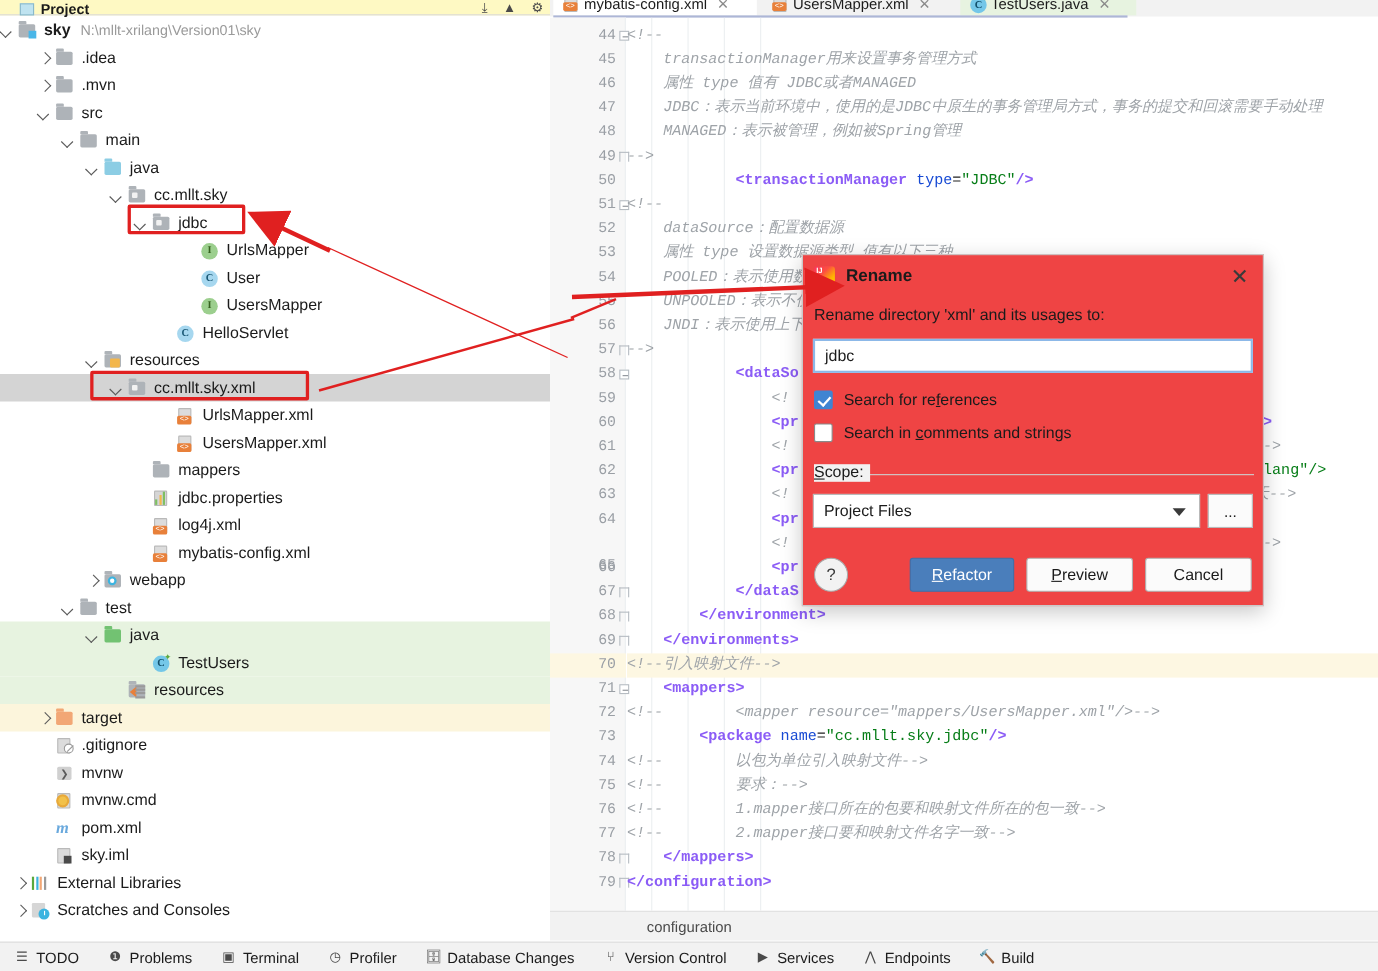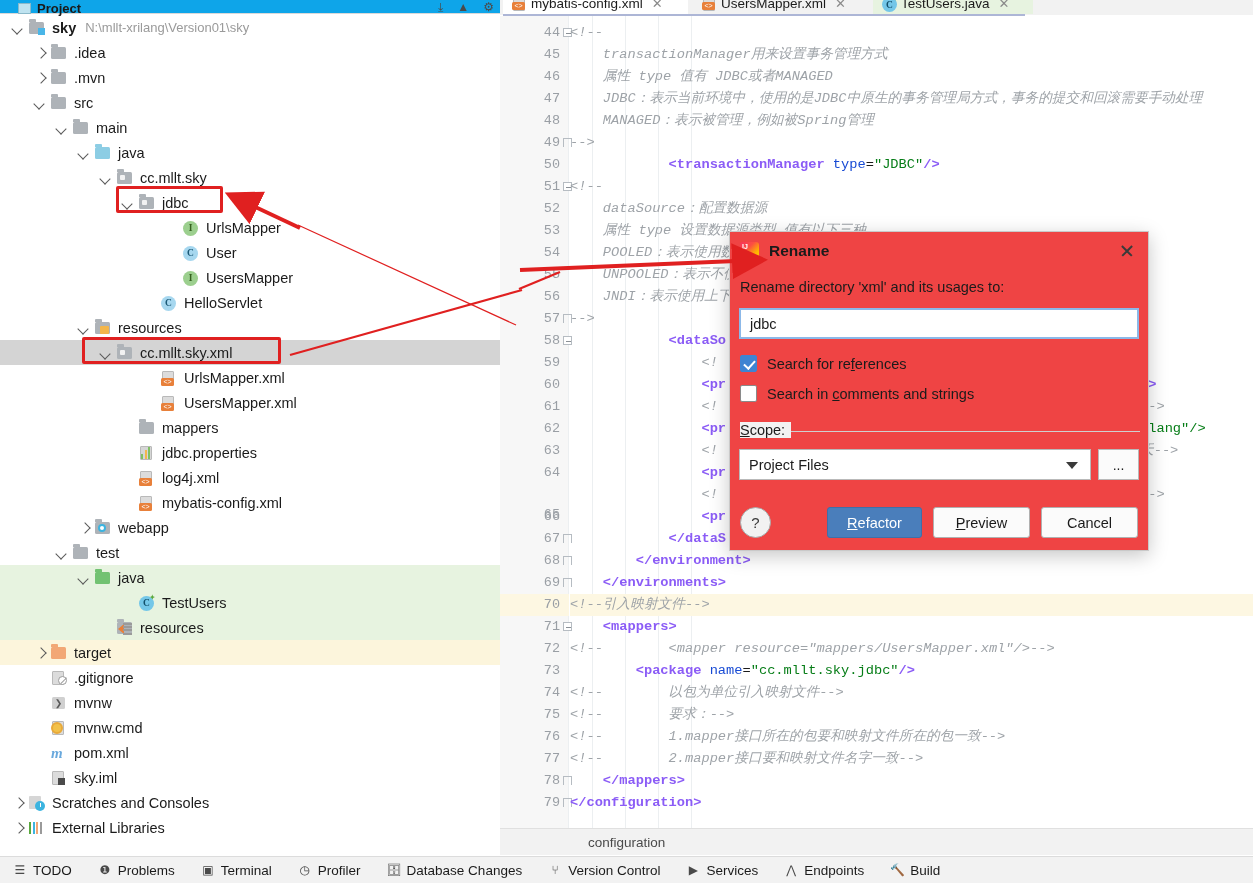--- a/index.html
+++ b/index.html
@@ -12,21 +12,21 @@
   }
   #app { position: relative; width: 1253px; height: 883px; background: #fff; }
 
   
   #project-panel {
     position: absolute; left: 0; top: 0; width: 500px; height: 855px;
     background: #ffffff; overflow: hidden;
   }
   #project-header {
     position: absolute; left: 0; top: 0; width: 500px; height: 14px;
-    background: #0ea5e9; border-bottom: 1px solid #d9d9d9;
+    background: #fef9c3; border-bottom: 1px solid #d9d9d9;
     display: flex; align-items: flex-end; padding-left: 18px; gap: 6px;
   }
   #project-header .ph-title {
     font-size: 13px; color: #1a1a1a; font-weight: 600;
     line-height: 13px; position: relative; top: 2px;
   }
   .ph-icon-box {
     width: 13px; height: 11px; background: #bfe3f0; border: 1px solid #8ab9ca;
     position: relative; top: 1px;
   }
@@ -195,21 +195,21 @@
     <div id="project-header">
       <span class="ph-icon-box"></span>
       <span class="ph-title">Project</span>
       <span class="ph-right">
         <span>⤓</span>
         <span>▲</span>
         <span>⚙</span>
       </span>
     </div>
     <div id="tree">
-        <div class="row bold" style="padding-left: 12px;">
+        <div class="row bold" style="">
           <span class="chev down"></span>
           <span class="ico">
             <span class="f f-gray"></span>
             <span style="position:absolute;left:10px;top:8px;width:7px;height:7px;background:#49b6e8;"></span>
           </span>
           <span class="lbl">sky</span>
           <span class="sub">N:\mllt-xrilang\Version01\sky</span>
         </div>
         <div class="row" style="padding-left: 34px;">
           <span class="chev right"></span>
@@ -442,36 +442,36 @@
           <span class="chev "></span>
           <span class="ico">
             <span class="fdoc"></span>
             <span class="imlsq"></span>
           </span>
           <span class="lbl">sky.iml</span>
         </div>
         <div class="row" style="padding-left: 12px;">
           <span class="chev right"></span>
           <span class="ico">
-            <span class="scrpad"></span>
-            <span class="scrclock"></span>
-          </span>
-          <span class="lbl">Scratches and Consoles</span>
-        </div>
-        <div class="row" style="padding-left: 12px;">
-          <span class="chev right"></span>
-          <span class="ico">
             <span class="extlib">
               <i style="background:#5aa83d"></i>
               <i style="background:#3cb4e0"></i>
               <i style="background:#f2a775"></i>
               <i style="background:#9a9a9a"></i>
             </span>
           </span>
           <span class="lbl">External Libraries</span>
+        </div>
+        <div class="row" style="padding-left: 12px;">
+          <span class="chev right"></span>
+          <span class="ico">
+            <span class="scrpad"></span>
+            <span class="scrclock"></span>
+          </span>
+          <span class="lbl">Scratches and Consoles</span>
         </div>
       </div>
   </div>
 
   <div id="editor">
     <div id="tabbar">
         <div class="tab active" style="left: 3px; width: 185px;">
           <span class="tabico">
             <span class="fdoc"></span>
             <span class="xmlbadge">&lt;&gt;</span>

